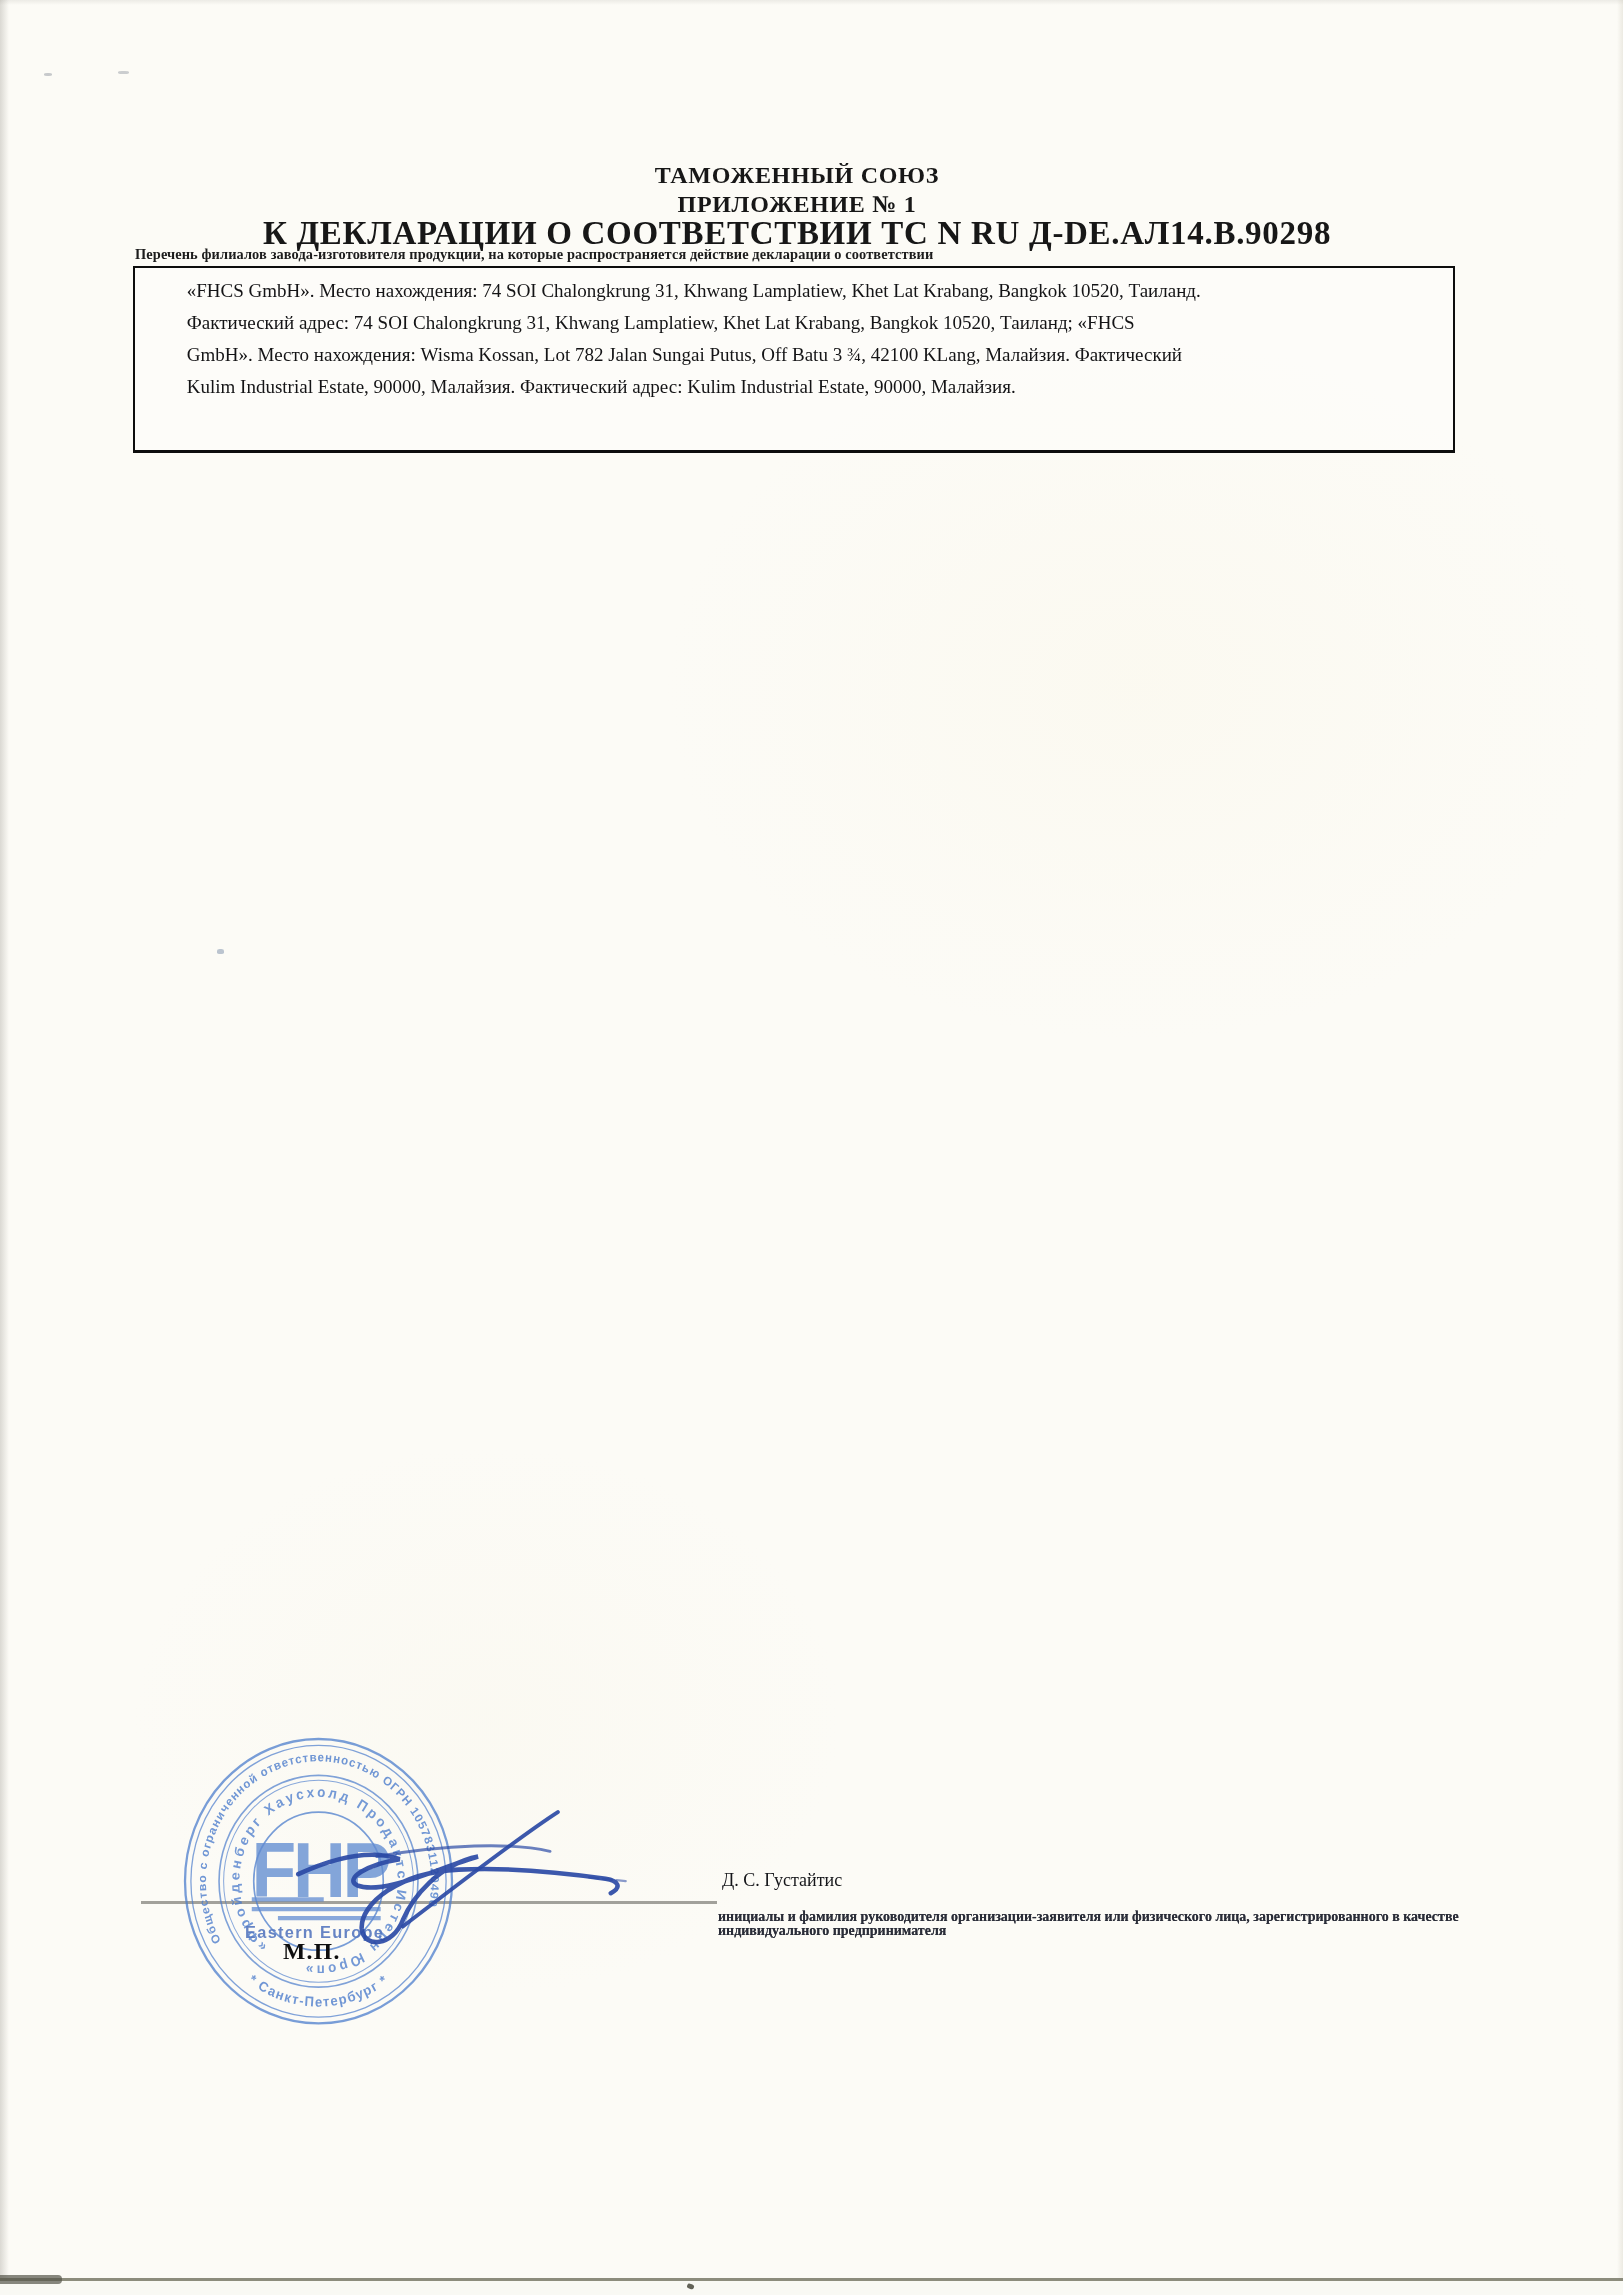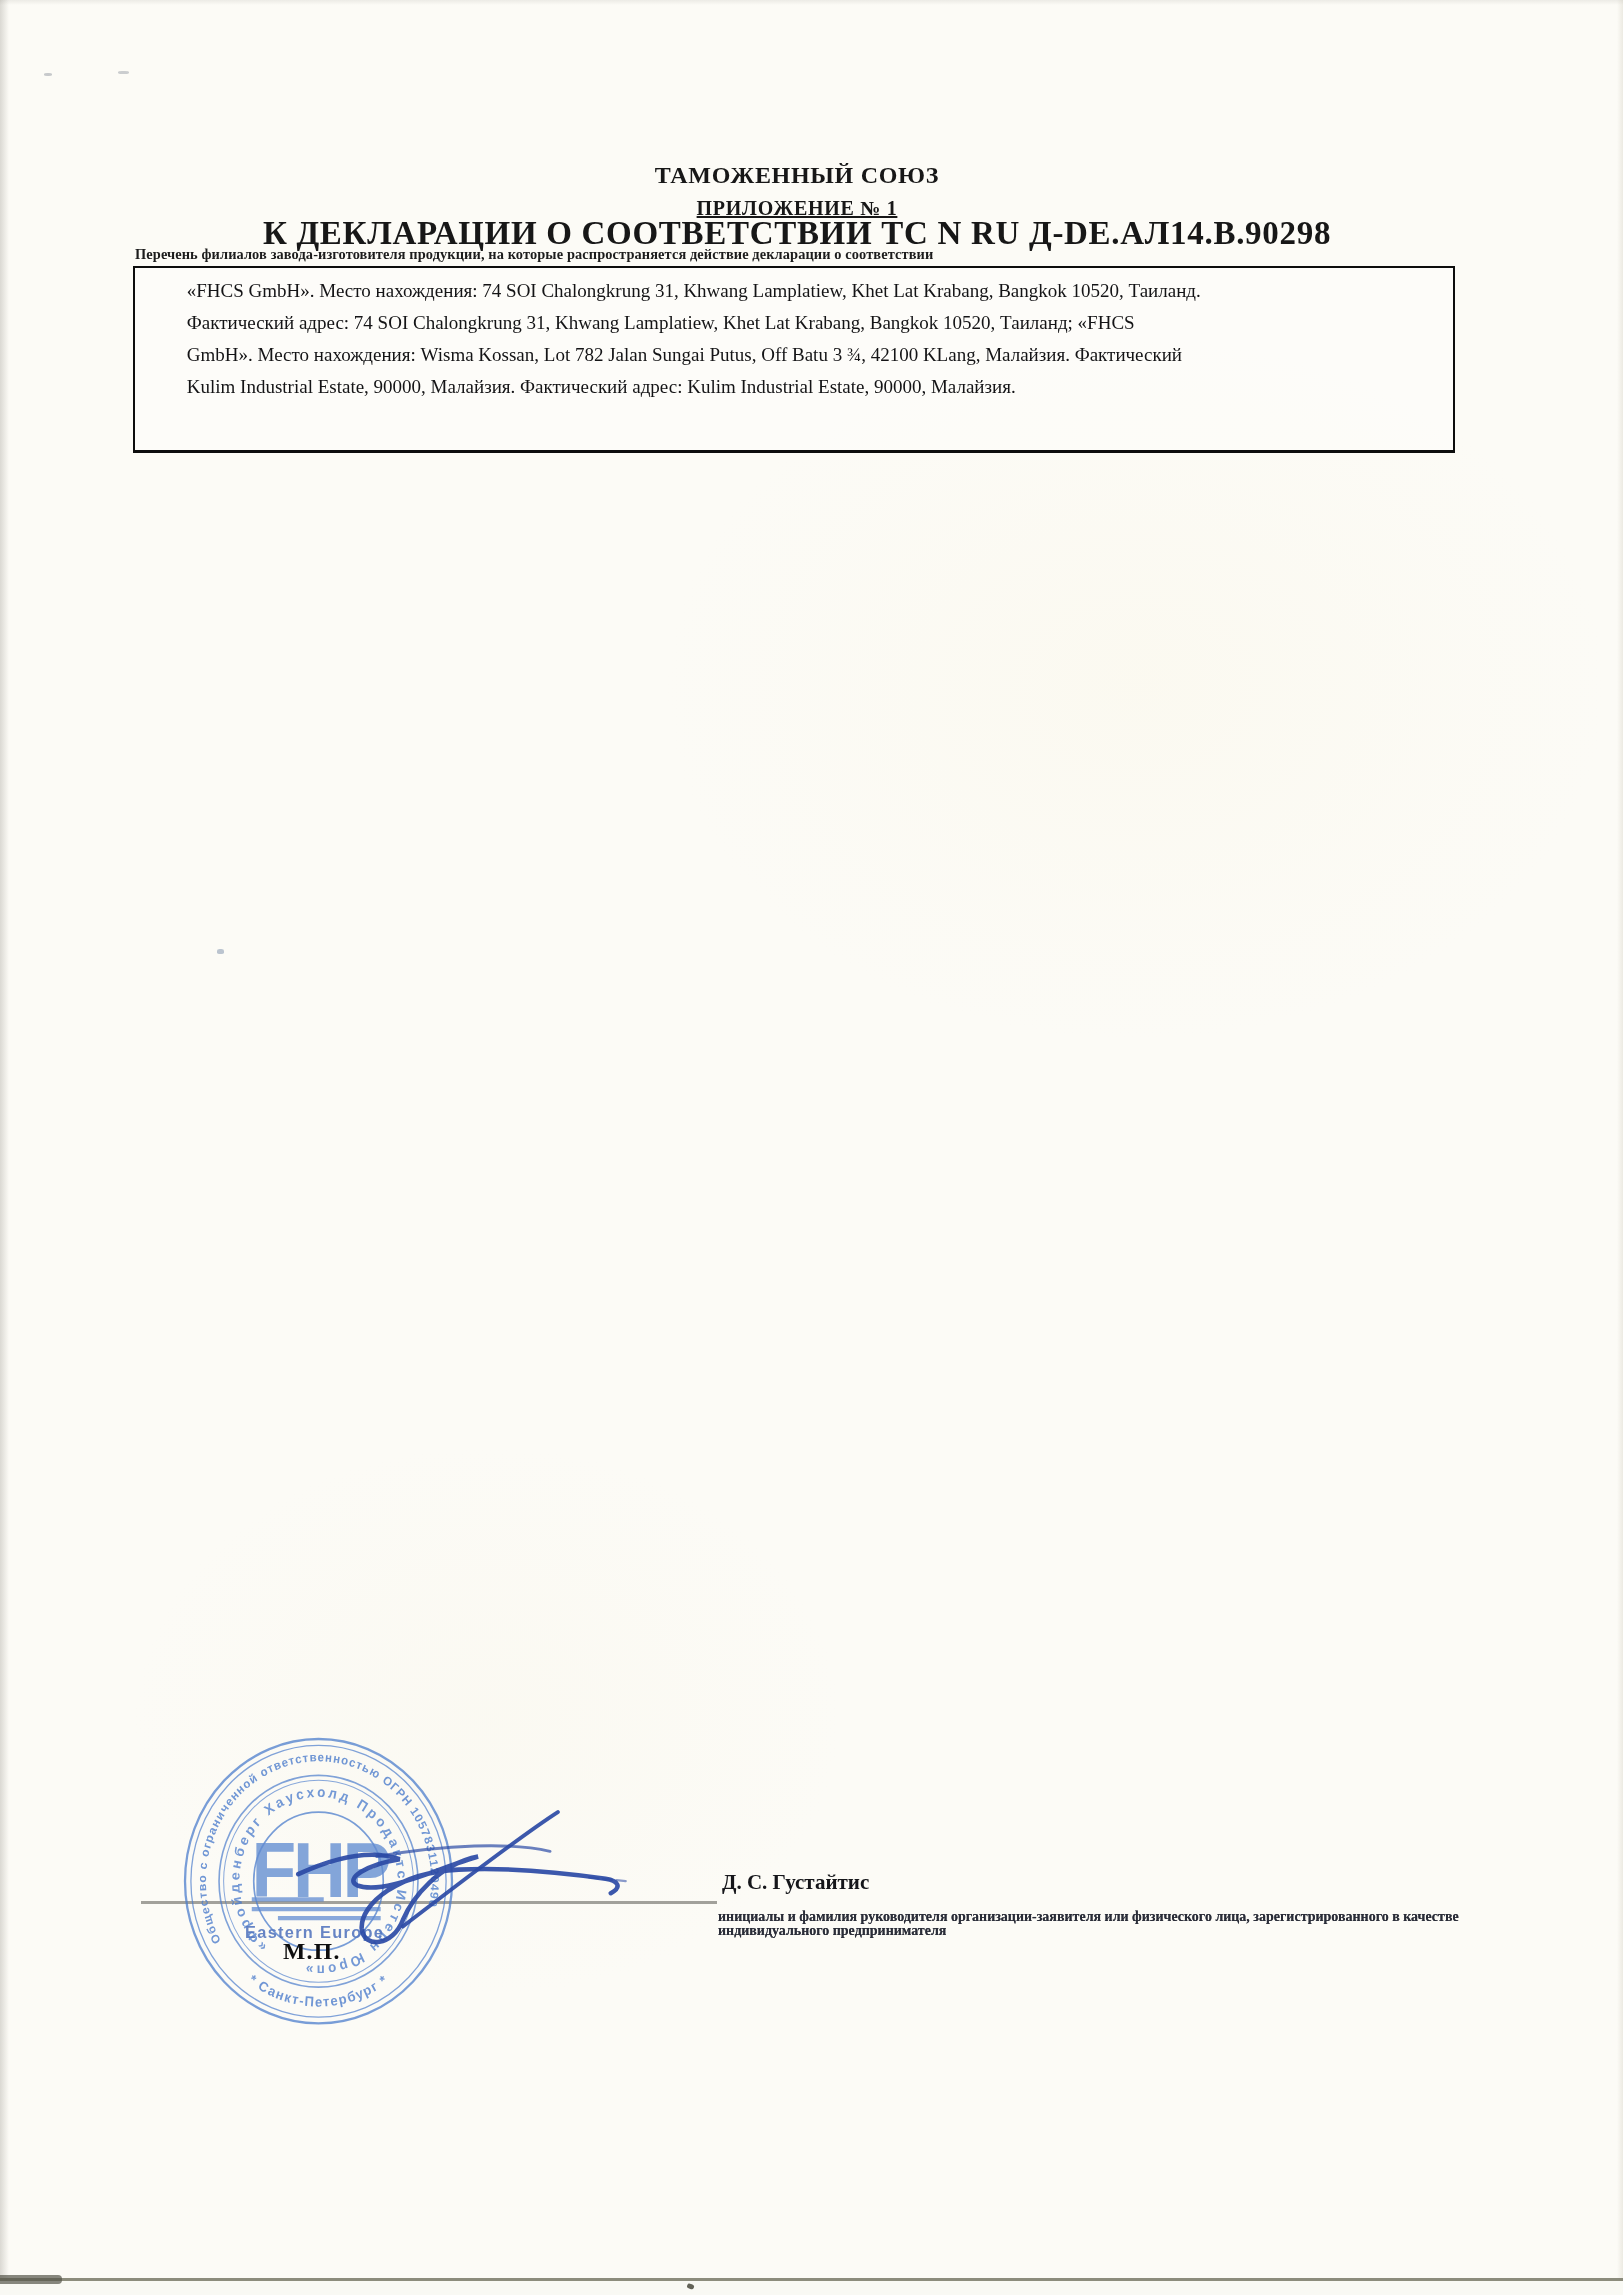--- a/index.html
+++ b/index.html
@@ -18,40 +18,40 @@
   .edge-left{position:absolute;left:0;top:0;width:9.2px;height:100%;
     background:linear-gradient(to right, rgba(140,138,130,0.30), rgba(140,138,130,0));}
   .edge-top{position:absolute;left:0;top:0;width:100%;height:5.2px;
     background:linear-gradient(to bottom, rgba(120,118,110,0.12), rgba(120,118,110,0));}
   .edge-right{position:absolute;right:0;top:0;width:6.5px;height:100%;
     background:linear-gradient(to left, rgba(190,185,168,0.25), rgba(190,185,168,0));}
 
   .title-line{position:absolute;left:0;width:1594px;text-align:center;
     font-weight:700;color:#171717;letter-spacing:0.7px;white-space:nowrap;}
   #title1{top:162px;font-size:24px;}
-  #title2{top:197px;font-size:20px;text-decoration:underline;}
+  #title2{top:191px;font-size:24px;}
   #title3{top:215px;font-size:33px;}
 
   #subtitle{position:absolute;left:135px;top:246px;font-size:14.4px;font-weight:700;
     color:#1c1c1c;white-space:nowrap;letter-spacing:0.1px;}
 
   #mfr-box{position:absolute;left:133px;top:266px;width:1297px;height:175px;
     border:2.6px solid #0d0d0d;border-bottom-width:3.3px;
     padding:6.5px 9.2px 0 11.8px;background:rgba(255,255,255,0.35);}
   #mfr-box .bline{font-size:19px;line-height:32px;color:#141416;white-space:nowrap;margin-left:40px;}
 
   
   #sig-rule{position:absolute;left:141px;top:1901px;width:576px;height:2.6px;
     background:#8b8b85;opacity:0.8;z-index:1;}
   #stamp-svg{position:absolute;left:168px;top:1724px;z-index:2;filter:blur(0.2px);}
   #signature-svg{position:absolute;left:262px;top:1799px;z-index:3;}
   #mp-mark{position:absolute;left:283px;top:1938px;font-size:23.6px;font-weight:700;
     color:#0e0e0e;letter-spacing:1.3px;z-index:4;}
-  #signer-name{position:absolute;left:722px;top:1870px;font-size:21px;color:#15161a;
-    white-space:nowrap;z-index:4;font-weight:bold;}
+  #signer-name{position:absolute;left:722px;top:1870px;font-size:18px;color:#15161a;
+    white-space:nowrap;z-index:4;}
   .caption-line{position:absolute;left:718px;font-size:14px;color:#2a2d38;
     white-space:nowrap;font-weight:700;transform:scaleY(1.05);
     text-shadow:0 0 0.5px rgba(42,45,56,0.8);}
   #caption1{top:1909px;}
   #caption2{top:1923px;}
 
   
   .speck{position:absolute;border-radius:40%;}
   #speck-a{left:44px;top:73px;width:7.9px;height:2.6px;background:#9aa0a8;opacity:0.55;}
   #speck-b{left:118px;top:71px;width:10.5px;height:3.3px;background:#9aa0a8;opacity:0.5;}

